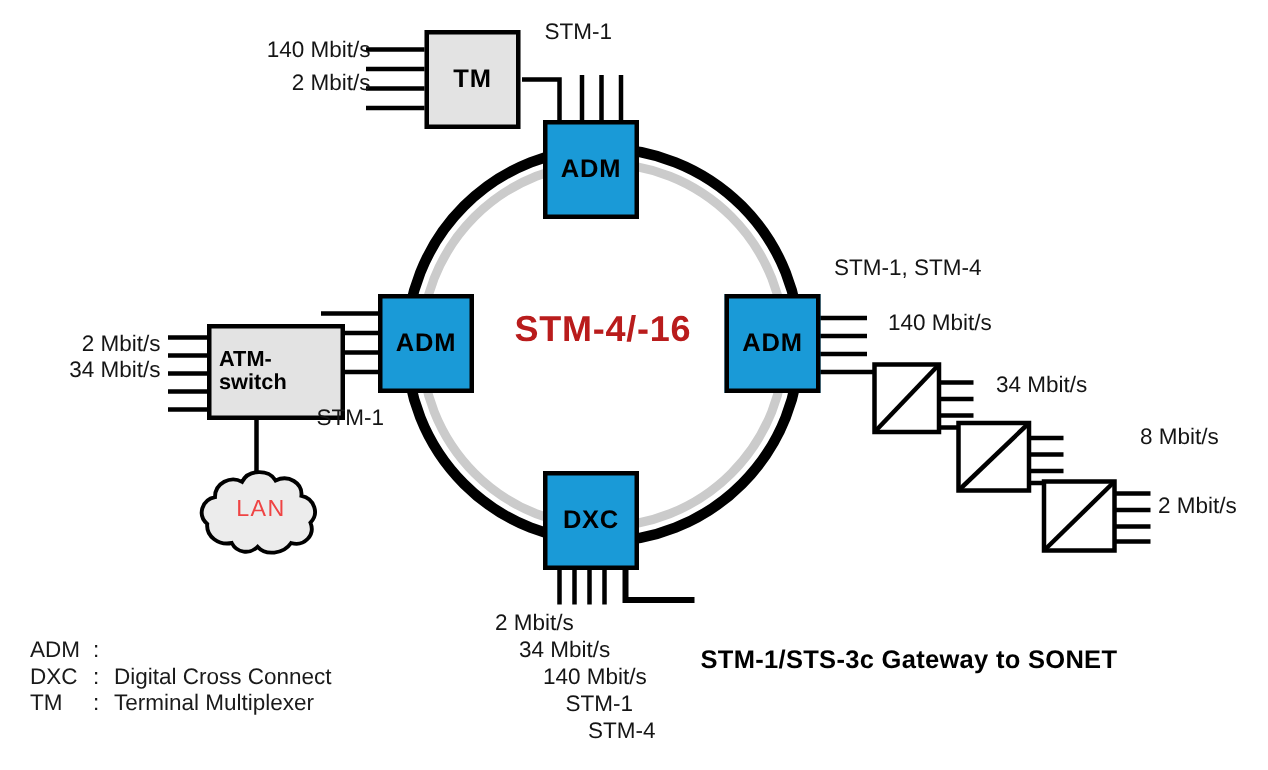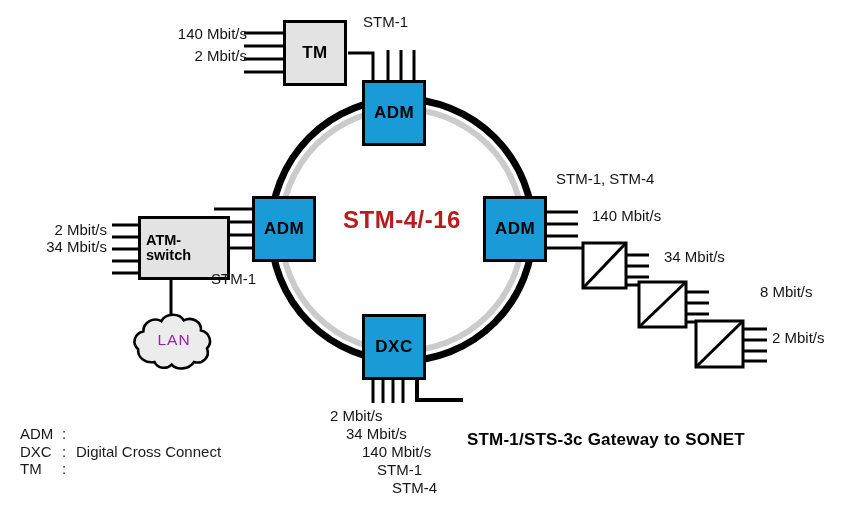--- a/index.html
+++ b/index.html
@@ -26,21 +26,21 @@
   .ring-label {
     position:absolute; left:299px; top:206px; width:206px; text-align:center;
     font-weight:bold; font-size:24px; color:#b91c1c; z-index:3; letter-spacing:.5px;
   }
   .gateway {
     position:absolute; left:467px; top:390px; font-weight:bold; font-size:17px;
     color:#000; z-index:3; letter-spacing:.2px;margin-top:40px;
   }
   .lan-label {
     position:absolute; left:146px; top:331px; width:56px; text-align:center;
-    font-size:15.5px; color:#a21caf; z-index:3; letter-spacing:1px;
+    font-size:15.5px; color:#ef4444; z-index:3; letter-spacing:1px;
   }
   .legend { position:absolute; left:20px; top:425px; z-index:3; font-size:15px; color:#1a1a1a; }
   .legend-row { display:flex; line-height:17.5px; }
   .legend-abbr { width:42px; }
   .legend-colon { width:14px; }
 </style>
 </head>
 <body>
 
 <div class="stage">
@@ -184,16 +184,17 @@
       <span class="legend-colon">:</span>
     </div>
     <div class="legend-row">
       <span class="legend-abbr">DXC</span>
       <span class="legend-colon">:</span>
       <span>Digital Cross Connect</span>
     </div>
     <div class="legend-row">
       <span class="legend-abbr">TM</span>
       <span class="legend-colon">:</span>
+      <span>Terminal Multiplexer</span>
     </div>
   </div>
 
 </div>
 
 </body></html>

